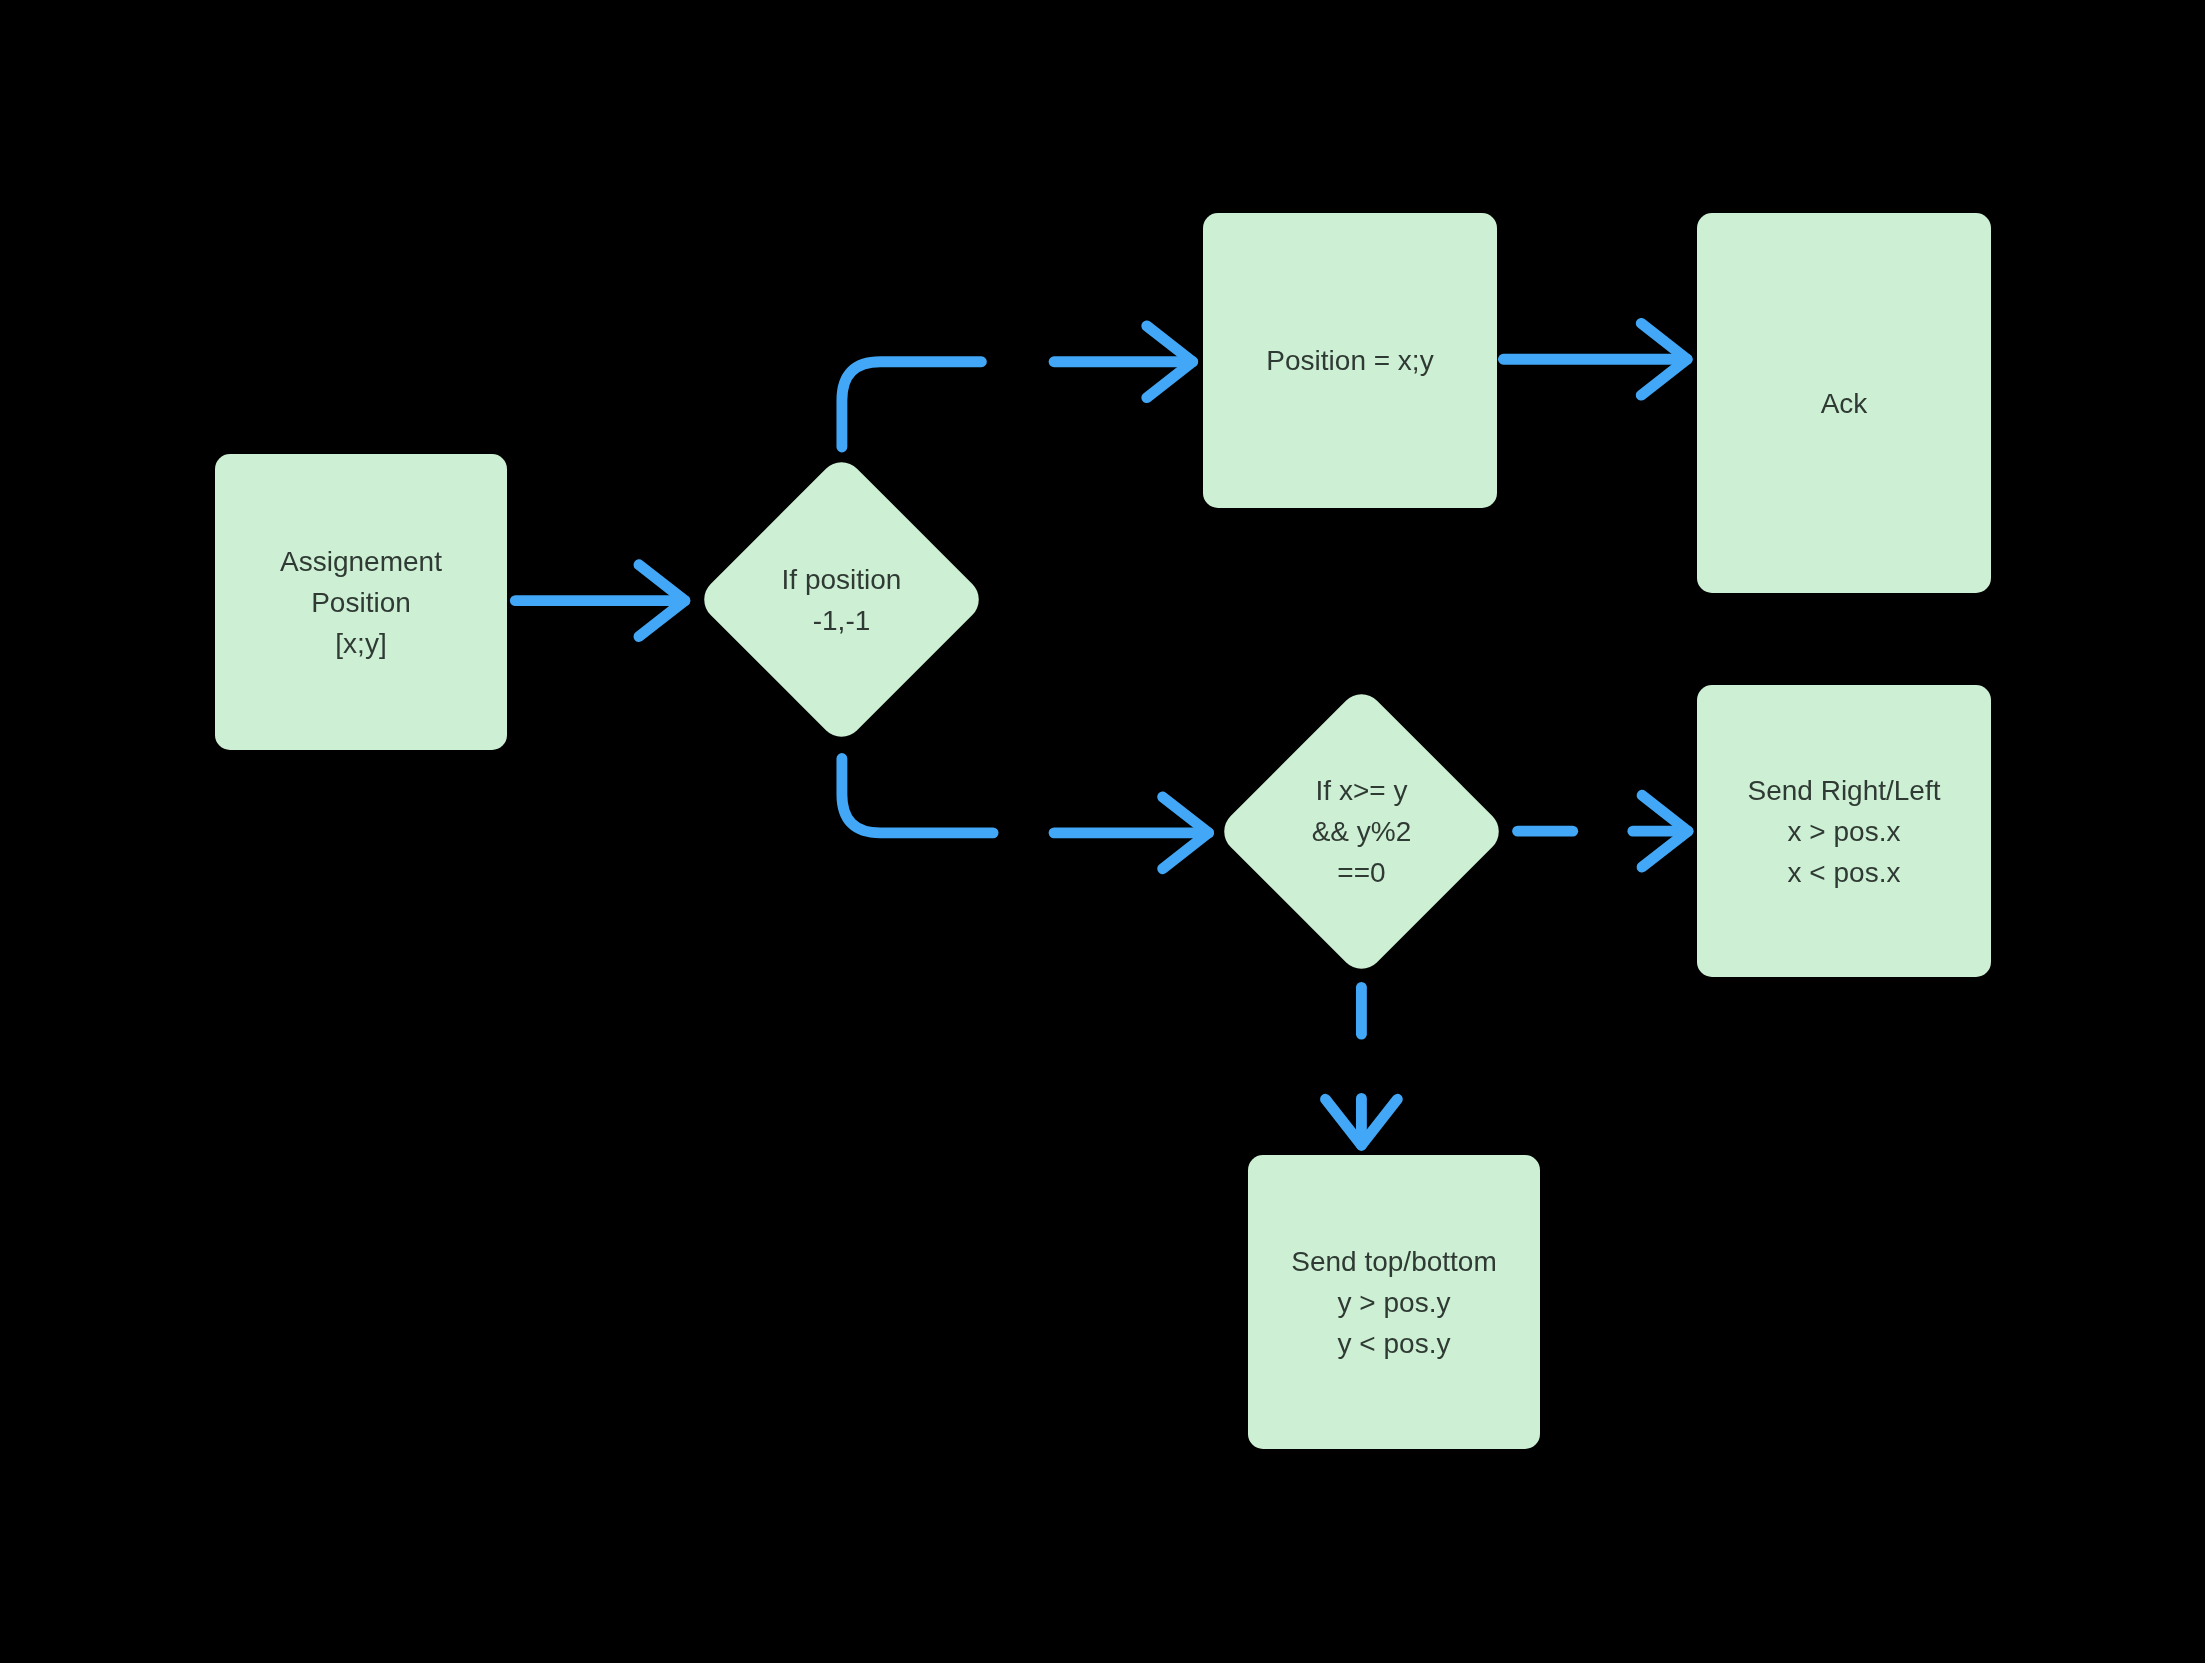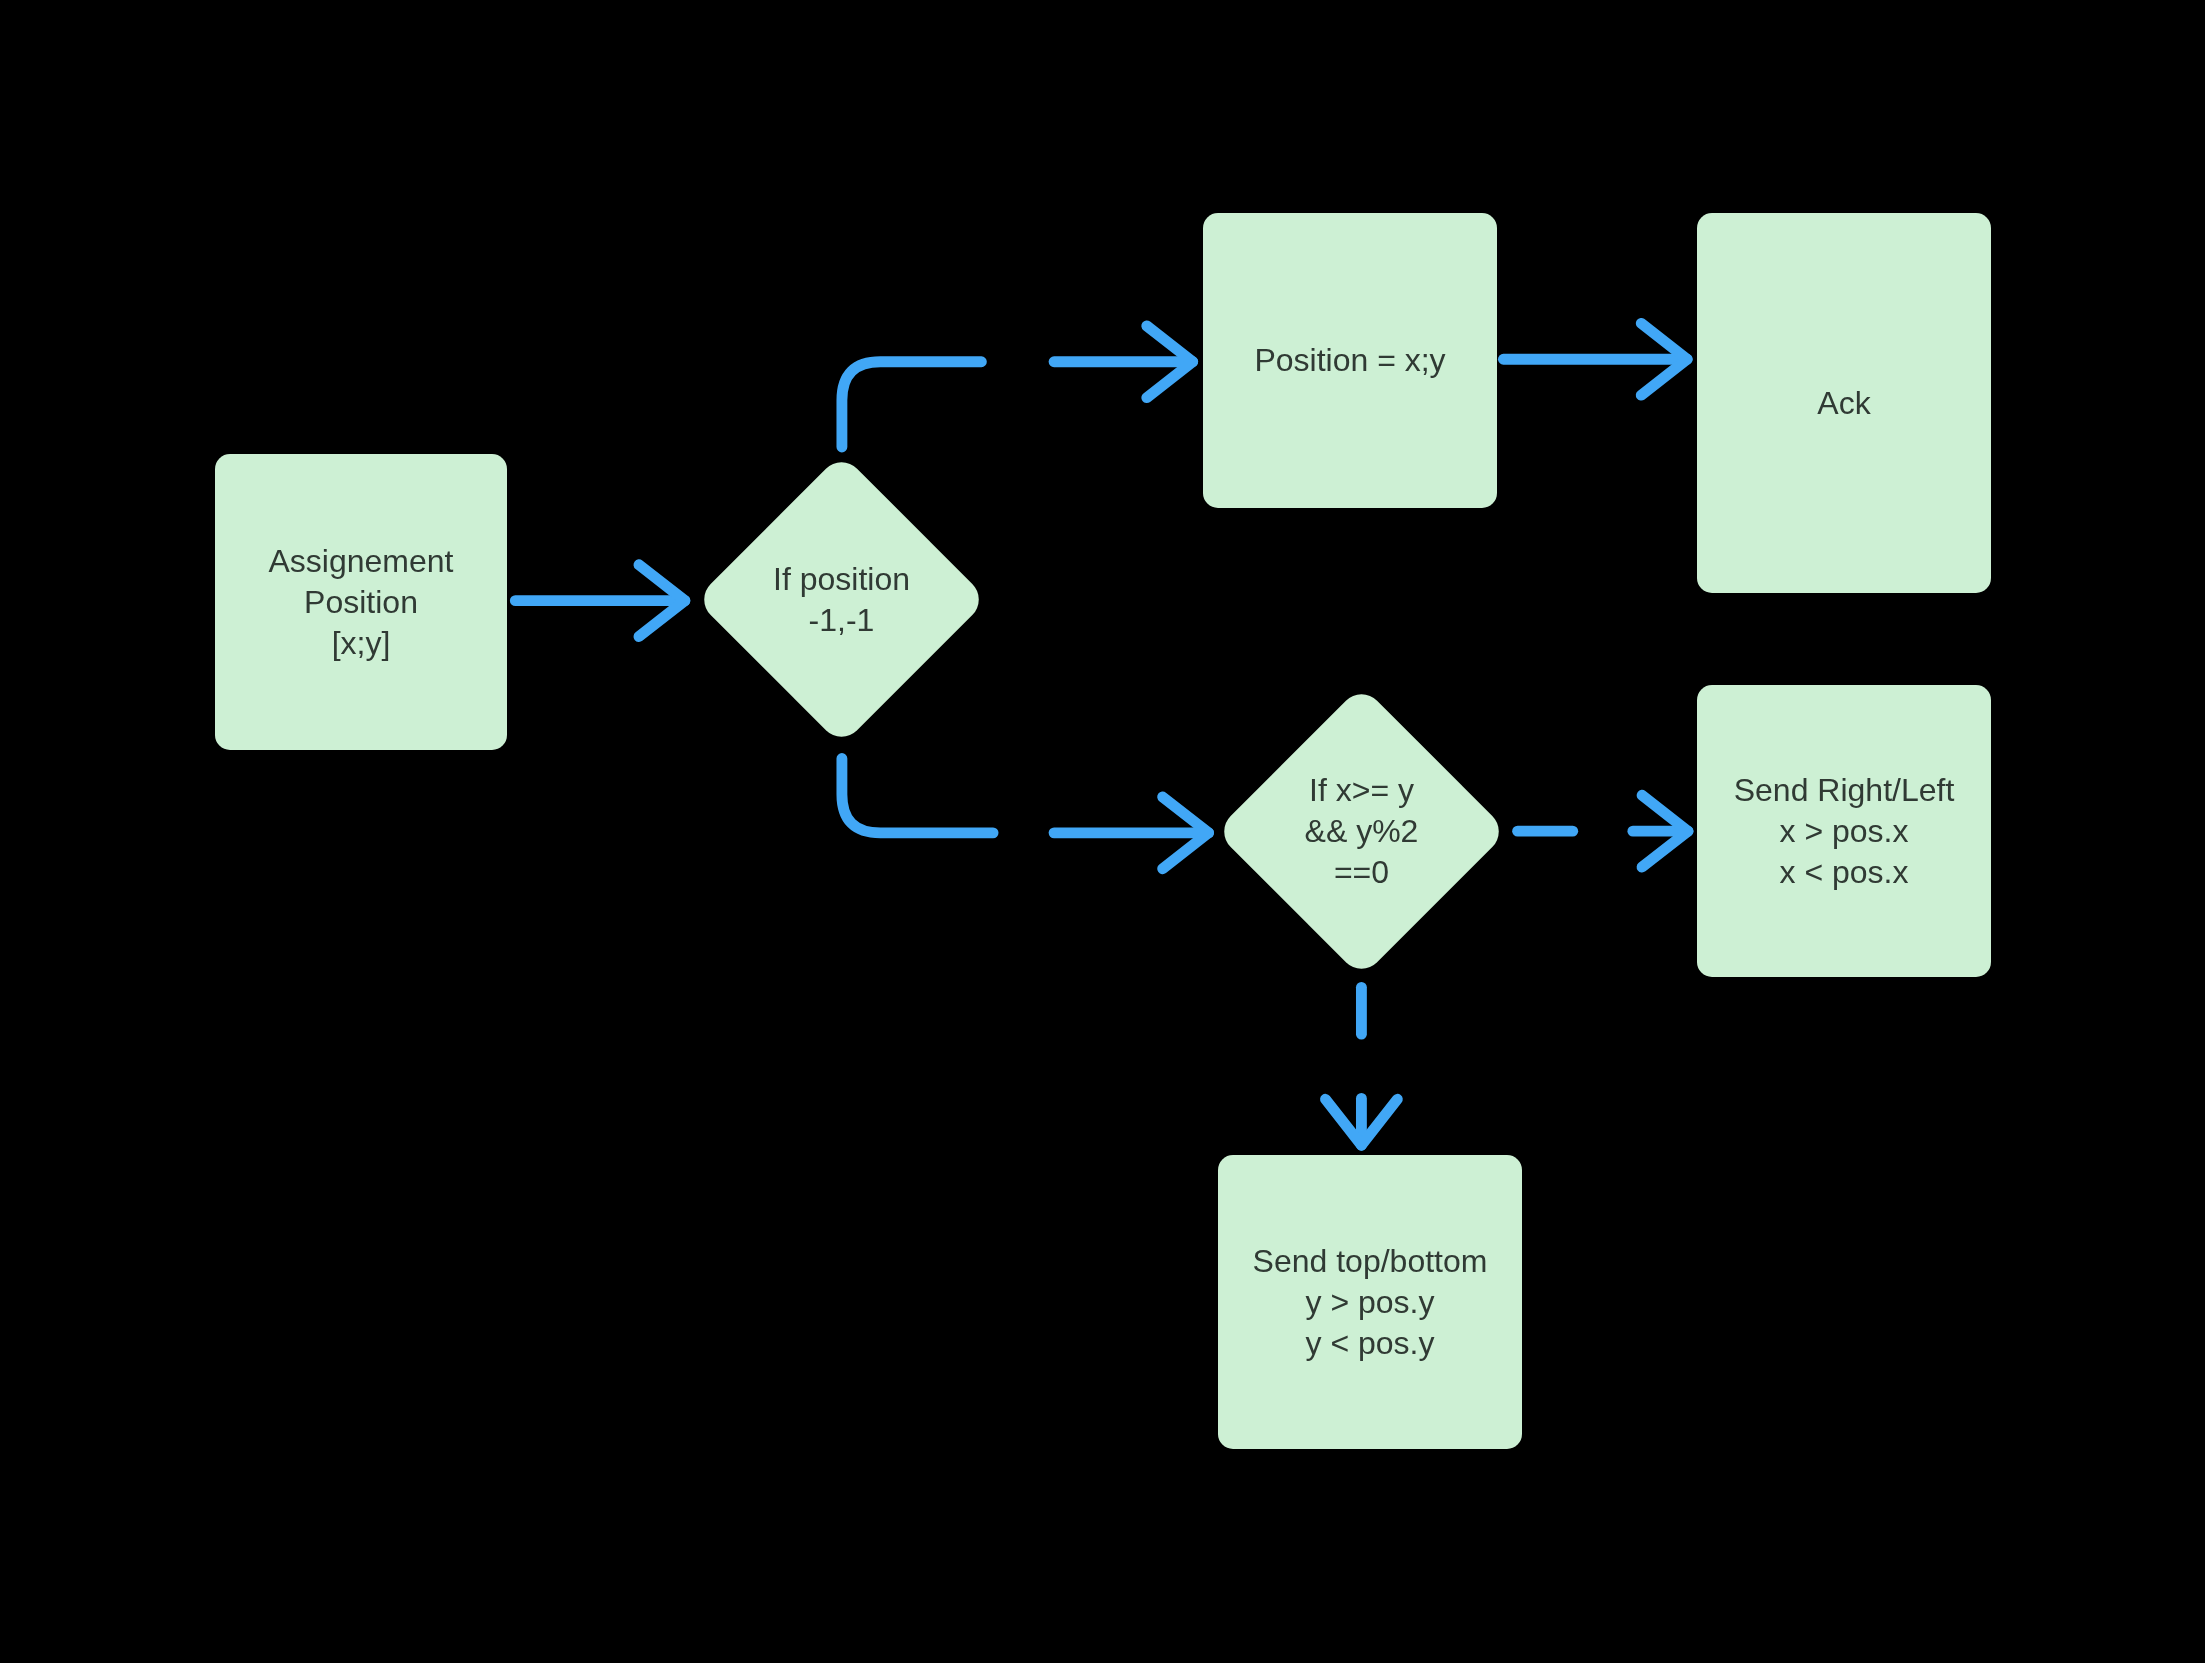--- a/index.html
+++ b/index.html
@@ -19,21 +19,21 @@
   .node{position:absolute;}
   .box{
     background:var(--node-fill);
     border-radius:15px;
   }
   .label{
     position:absolute;inset:0;
     display:flex;flex-direction:column;
     align-items:center;justify-content:center;
     color:var(--node-text);
-    font-size:32px;line-height:41px;
+    font-size:28px;line-height:41px;
     text-align:right;
     white-space:nowrap;
   }
   .diamond-shape{
     position:absolute;inset:0;
     background:var(--node-fill);
     border-radius:22px;
     transform:rotate(45deg);
   }
   .diamond .label{left:-67px;right:-67px;}
@@ -113,21 +113,21 @@
   </div>
 
   <div class="node box" style="left:1697px;top:685px;width:294px;height:292px;">
     <div class="label">
       <span>Send Right/Left</span>
       <span>x &gt; pos.x</span>
       <span>x &lt; pos.x</span>
     </div>
   </div>
 
-  <div class="node box" style="left:1218px;top:1155px;width:292px;height:294px;padding-left:12px;">
+  <div class="node box" style="left:1248px;top:1155px;width:292px;height:294px;">
     <div class="label">
       <span>Send top/bottom</span>
       <span>y &gt; pos.y</span>
       <span>y &lt; pos.y</span>
     </div>
   </div>
 
 </div>
 
 

